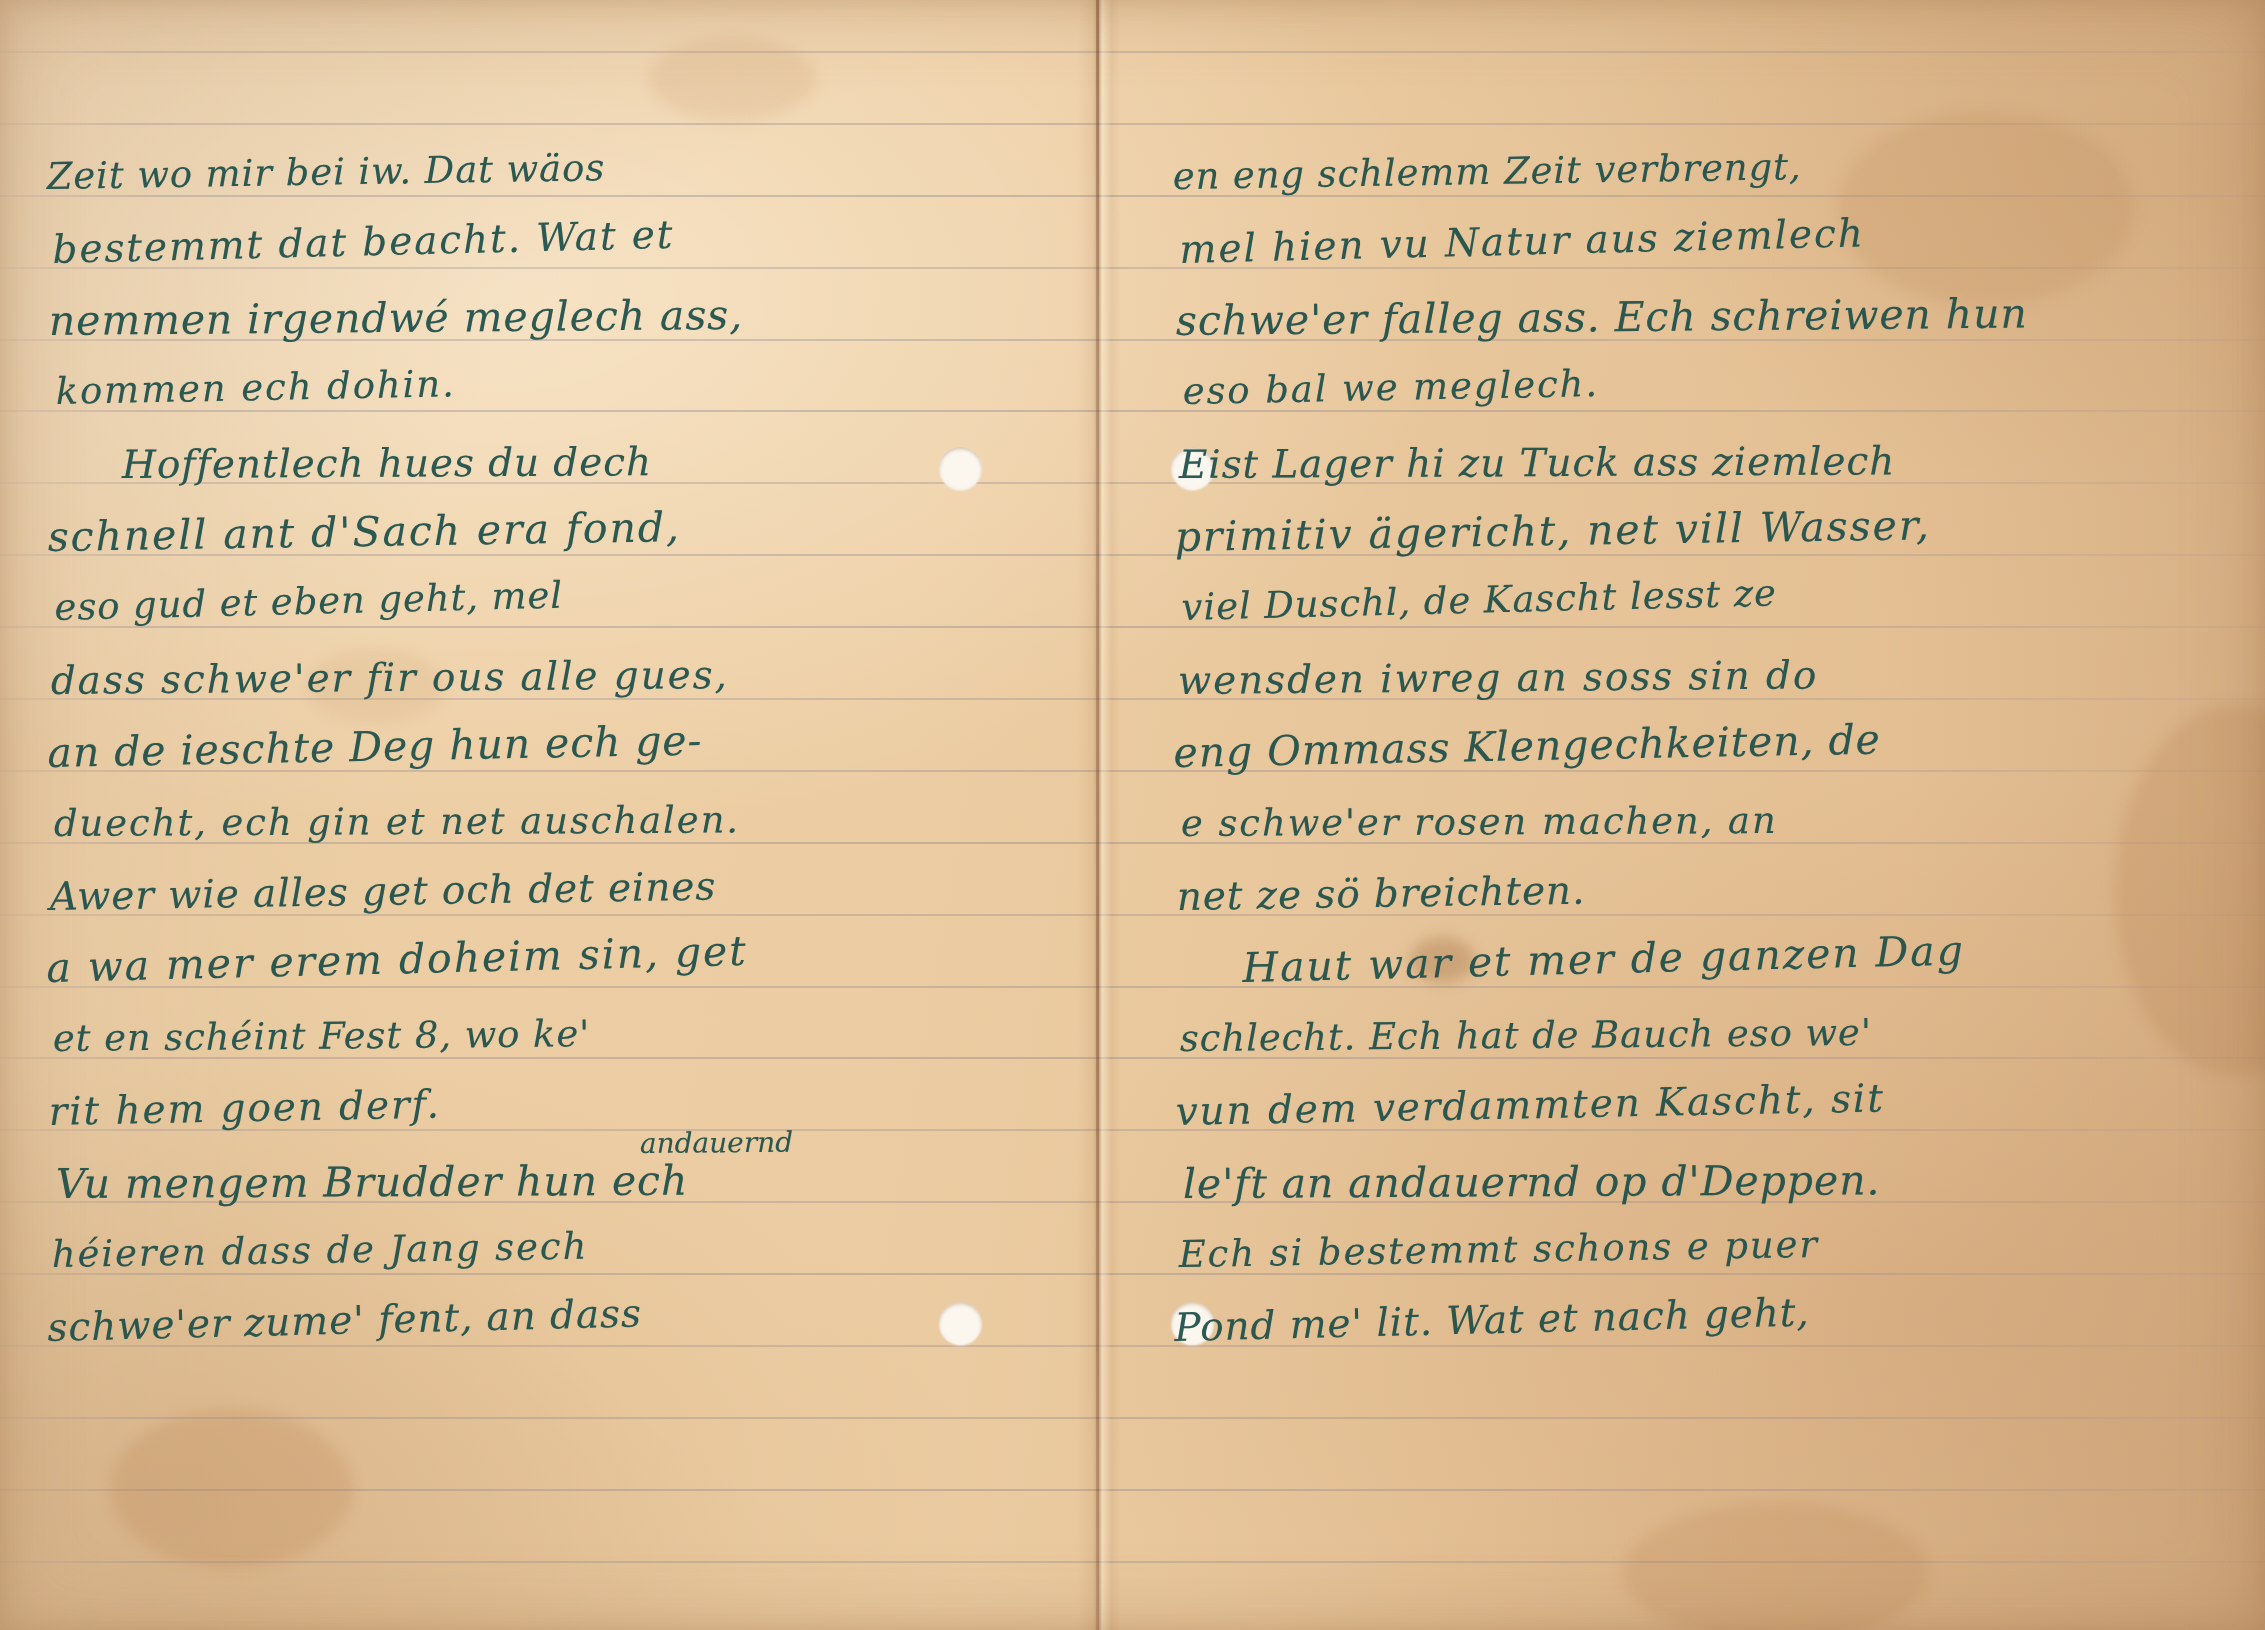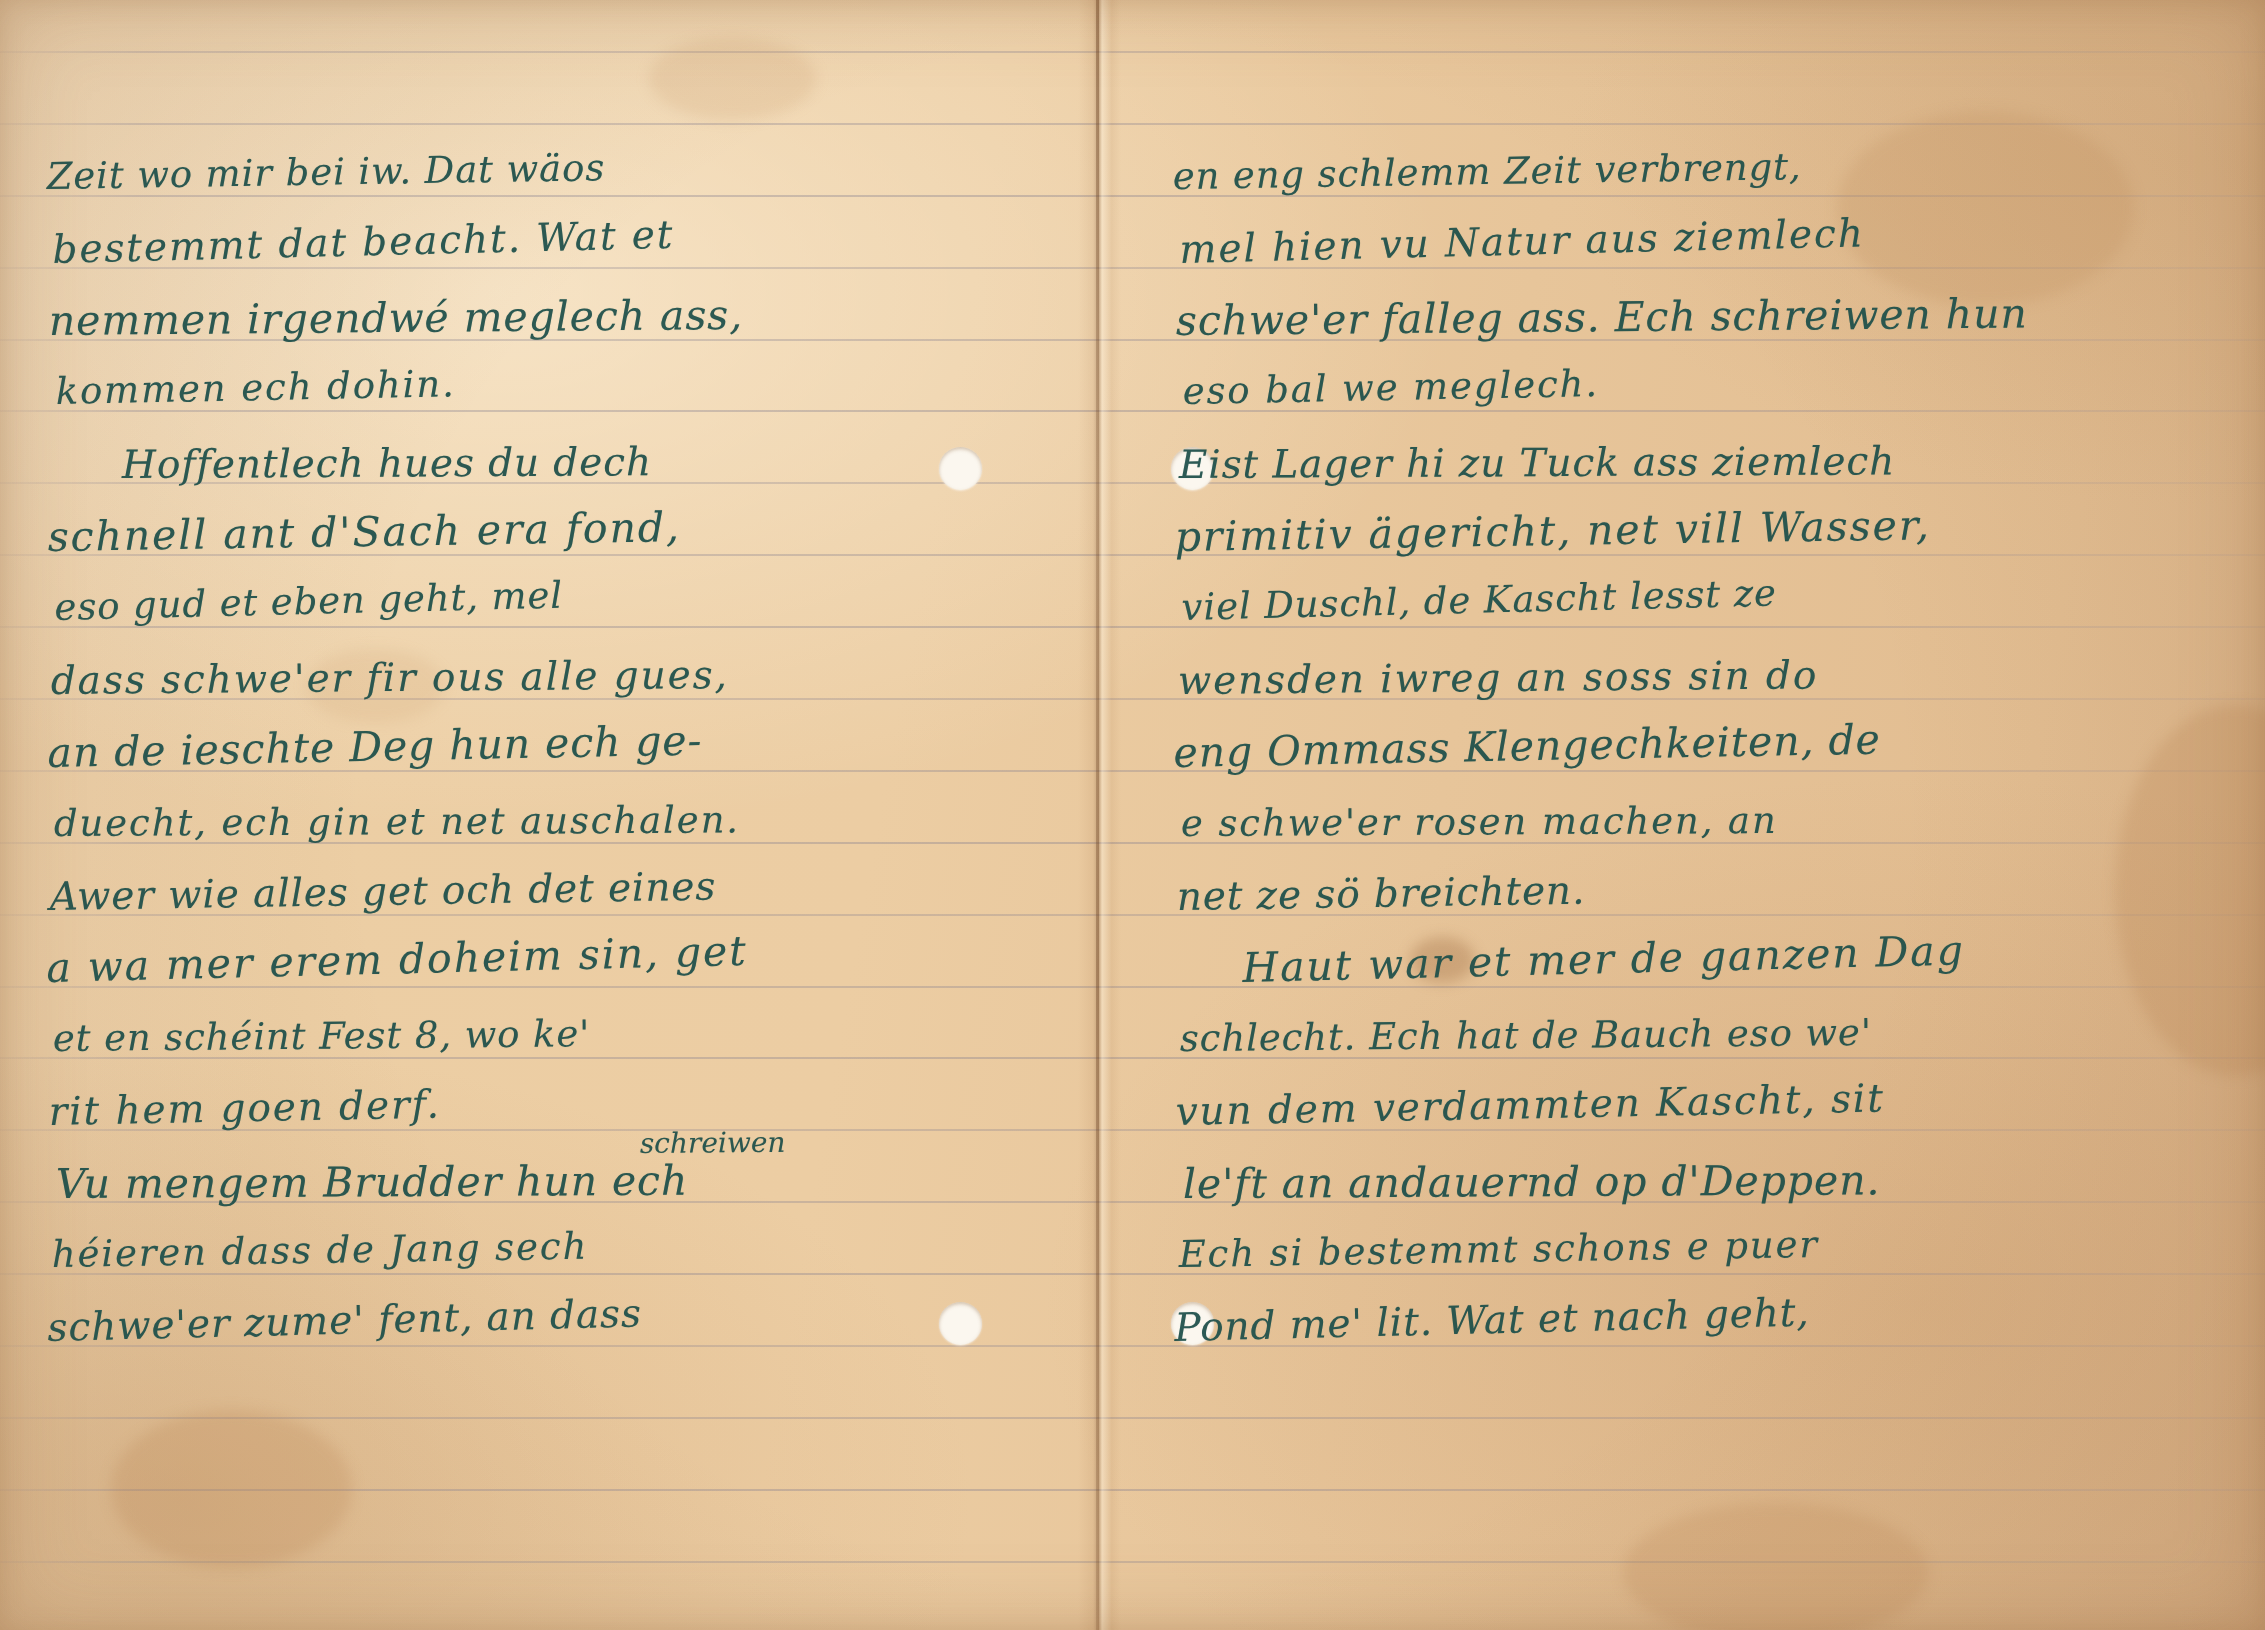--- a/index.html
+++ b/index.html
@@ -208,21 +208,21 @@
       <div class="hw r3" style="top: 661px; left: 23px; font-size: 39px; letter-spacing: 1.9px;">dass schwe'er fir ous alle gues,</div>
       <div class="hw r4" style="top: 733px; left: 19.5px; font-size: 41px; letter-spacing: 0.9px;">an de ieschte Deg hun ech ge-</div>
       <div class="hw r5" style="top: 805px; left: 26px; font-size: 37px; letter-spacing: 1.9px;">duecht, ech gin et net auschalen.</div>
       <div class="hw r1" style="top: 877px; left: 22px; font-size: 39px; letter-spacing: 0.9px;">Awer wie alles get och det eines</div>
       <div class="hw r2" style="top: 948px; left: 18.6px; font-size: 41px; letter-spacing: 1.9px;">a wa mer erem doheim sin, get</div>
       <div class="hw r3" style="top: 1020px; left: 25px; font-size: 37px; letter-spacing: 0.9px;">et en schéint Fest 8, wo ke'</div>
       <div class="hw r4" style="top: 1092px; left: 21.3px; font-size: 39px; letter-spacing: 1.9px;">rit hem goen derf.</div>
       <div class="hw r5" style="top: 1164px; left: 28px; font-size: 41px; letter-spacing: 0.9px;">Vu mengem Brudder hun ech</div>
       <div class="hw r1" style="top: 1236px; left: 24px; font-size: 37px; letter-spacing: 1.9px;">héieren dass de Jang sech</div>
       <div class="hw r2" style="top: 1308px; left: 20.4px; font-size: 39px; letter-spacing: 0.9px;">schwe'er zume' fent, an dass</div>
-      <div class="hw small r3" style="top: 1130px; left: 612px;">schreiwen</div>
+      <div class="hw small r3" style="top: 1130px; left: 612px;">andauernd</div>
     </div>
   <div class="col" id="col-right">
       <div class="hw r1" style="top: 158px; left: 9.3px; font-size: 37px; letter-spacing: 0.9px;">en eng schlemm Zeit verbrengt,</div>
       <div class="hw r2" style="top: 230px; left: 16px; font-size: 39px; letter-spacing: 1.9px;">mel hien vu Natur aus ziemlech</div>
       <div class="hw r3" style="top: 301px; left: 12px; font-size: 41px; letter-spacing: 0.9px;">schwe'er falleg ass. Ech schreiwen hun</div>
       <div class="hw r4" style="top: 373px; left: 18.6px; font-size: 37px; letter-spacing: 1.9px;">eso bal we meglech.</div>
       <div class="hw r5" style="top: 445px; left: 15px; font-size: 39px; letter-spacing: 0.9px;">Eist Lager hi zu Tuck ass ziemlech</div>
       <div class="hw r1" style="top: 517px; left: 11px; font-size: 41px; letter-spacing: 1.9px;">primitiv ägericht, net vill Wasser,</div>
       <div class="hw r2" style="top: 589px; left: 17.6px; font-size: 37px; letter-spacing: 0.9px;">viel Duschl, de Kascht lesst ze</div>
       <div class="hw r3" style="top: 661px; left: 14px; font-size: 39px; letter-spacing: 1.9px;">wensden iwreg an soss sin do</div>

